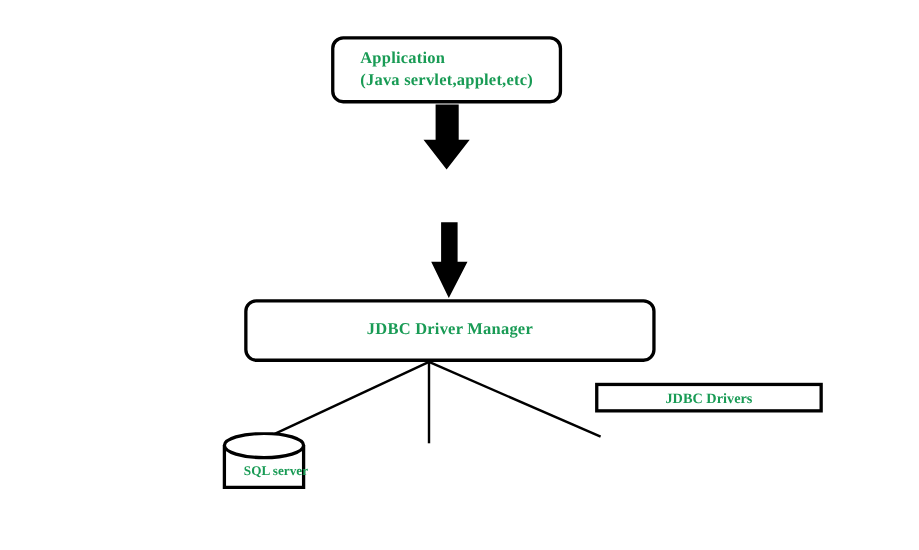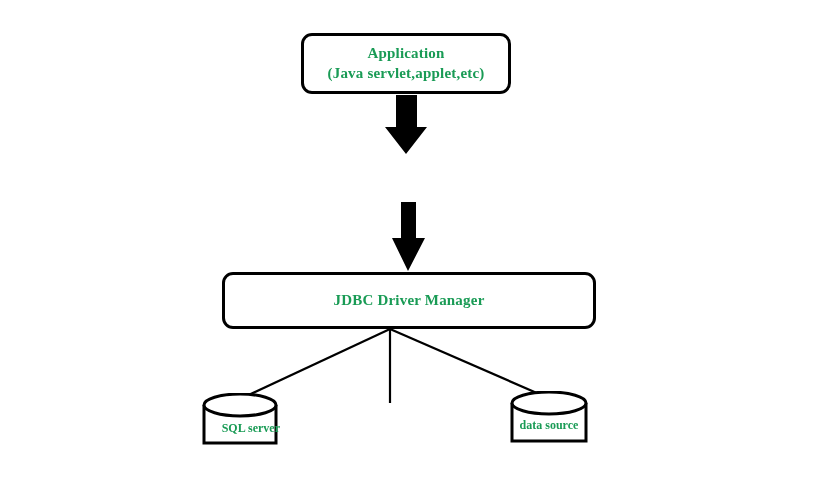--- a/index.html
+++ b/index.html
@@ -29,21 +29,21 @@
   
   .rbox {
     position: absolute;
     box-sizing: border-box;
     border: 3px solid #000000;
     border-radius: 11px;
     background: #ffffff;
     display: flex;
     align-items: center;
     justify-content: center;
-    text-align: center;
+    text-align: left;
     z-index: 3;
   }
   .rbox .boxlabel {
     color: #199b55;
     font-weight: bold;
     font-family: "Liberation Serif", "DejaVu Serif", serif;
     line-height: 1.30;
     letter-spacing: 0.2px;
     white-space: pre-line;
   }
@@ -151,31 +151,27 @@
   <div class="rbox" id="box-application">
     <span class="boxlabel">Application
 (Java servlet,applet,etc)</span>
   </div>
 
 
   <div class="rbox" id="box-driver-manager">
     <span class="boxlabel">JDBC Driver Manager</span>
   </div>
 
+  <div class="sbox" id="box-jdbc-drivers">
+    <span class="boxlabel">JDBC Drivers</span>
+  </div>
 
   <div class="db" id="db-sql-server">
     <svg width="80" height="58" viewBox="0 0 80 58">
       <path d="M4,12 L4,50 L76,50 L76,12" fill="#ffffff" stroke="#000000" stroke-width="3"></path>
       <ellipse cx="40" cy="12" rx="36" ry="11" fill="#ffffff" stroke="#000000" stroke-width="3"></ellipse>
     </svg>
     <span class="dblabel">SQL server</span>
   </div>
 
 
-  <div class="db" id="db-data-source">
-    <svg width="82" height="58" viewBox="0 0 82 58">
-      <path d="M4,12 L4,50 L78,50 L78,12" fill="#ffffff" stroke="#000000" stroke-width="3"></path>
-      <ellipse cx="41" cy="12" rx="37" ry="11" fill="#ffffff" stroke="#000000" stroke-width="3"></ellipse>
-    </svg>
-    <span class="dblabel">data source</span>
-  </div>
 
 </div>
 
 </body></html>

